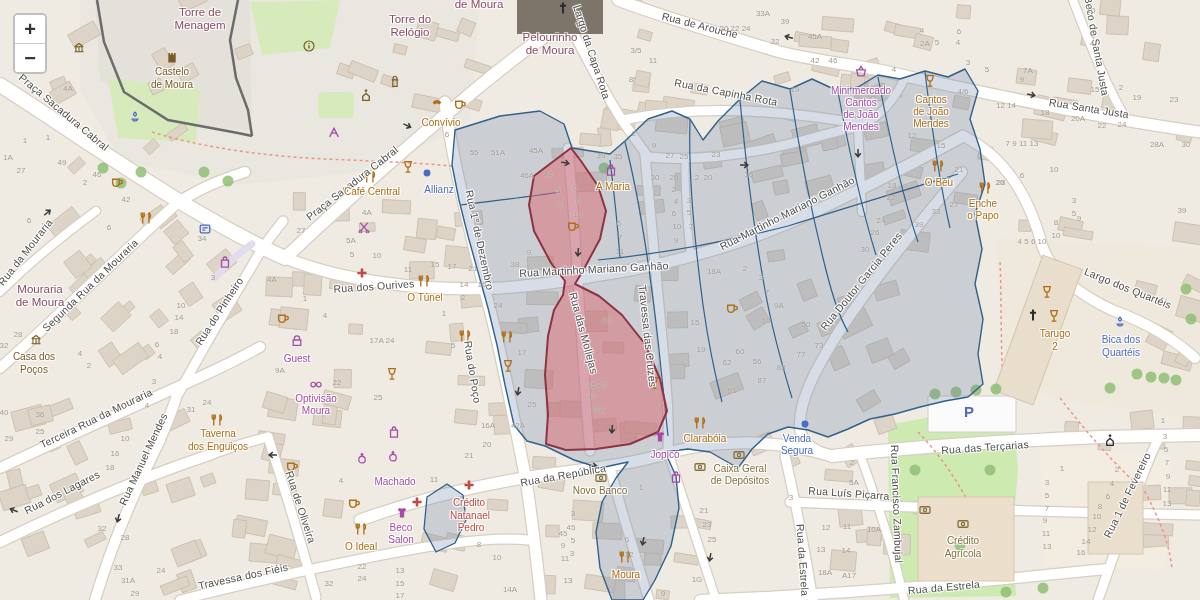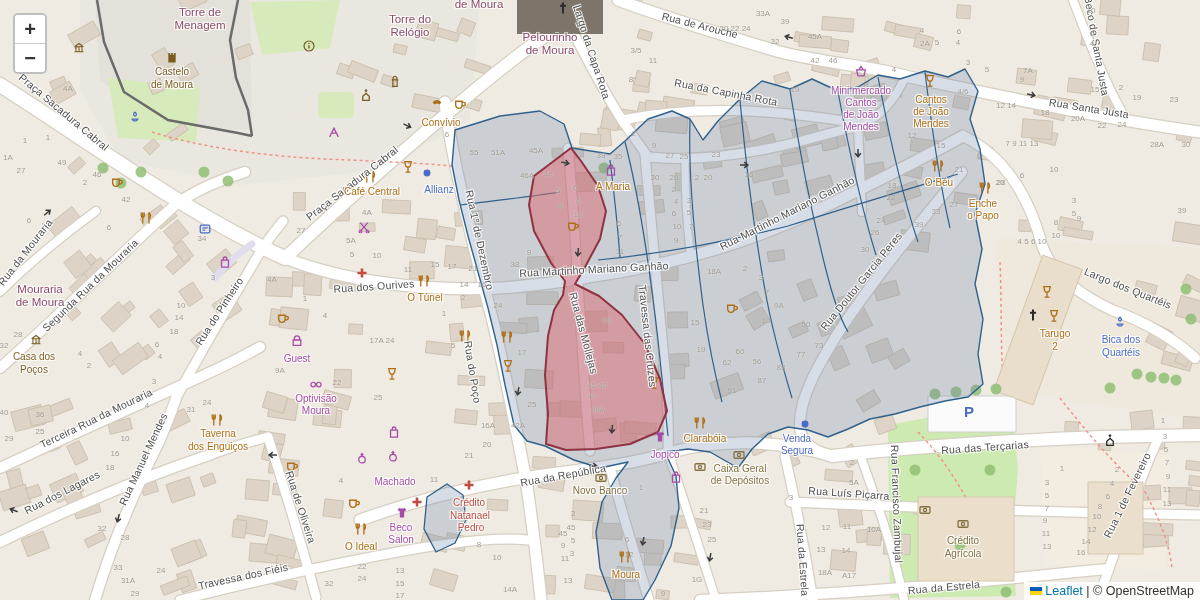--- a/index.html
+++ b/index.html
@@ -1088,18 +1088,13 @@
       <span class="lbl lbl-hn" style="left: 565px; top: 558px; color: rgb(160, 154, 145);">11</span>
       <span class="lbl lbl-hn" style="left: 568px; top: 580px; color: rgb(160, 154, 145);">13</span>
       <span class="lbl p-ico" style="left: 969px; top: 411px; color: rgb(74, 107, 201);">P</span>
     </div>
 
   <div class="zoom-ctl">
     <a class="zoom-btn">+</a>
     <a class="zoom-btn">−</a>
   </div>
 
-  <div class="attrib">
-    <span class="ua-flag"></span><a>Leaflet</a>
-    <span>|</span>
-    <a style="color:#333">© OpenStreetMap</a>
-  </div>
 </div>
 
 </body></html>

